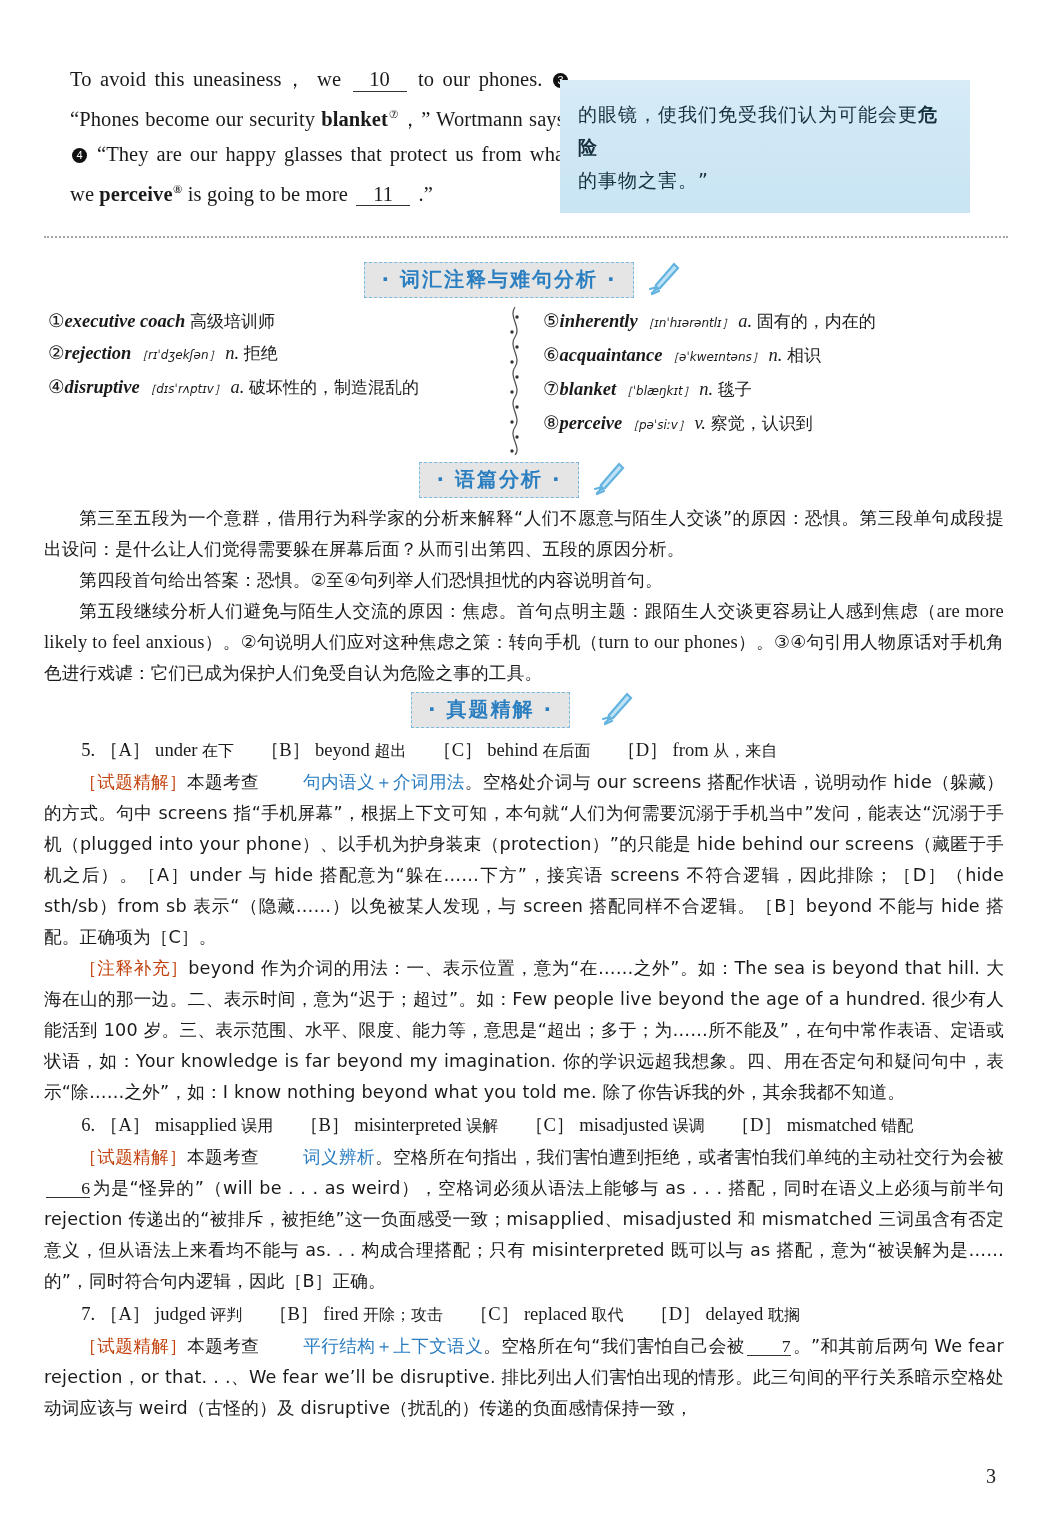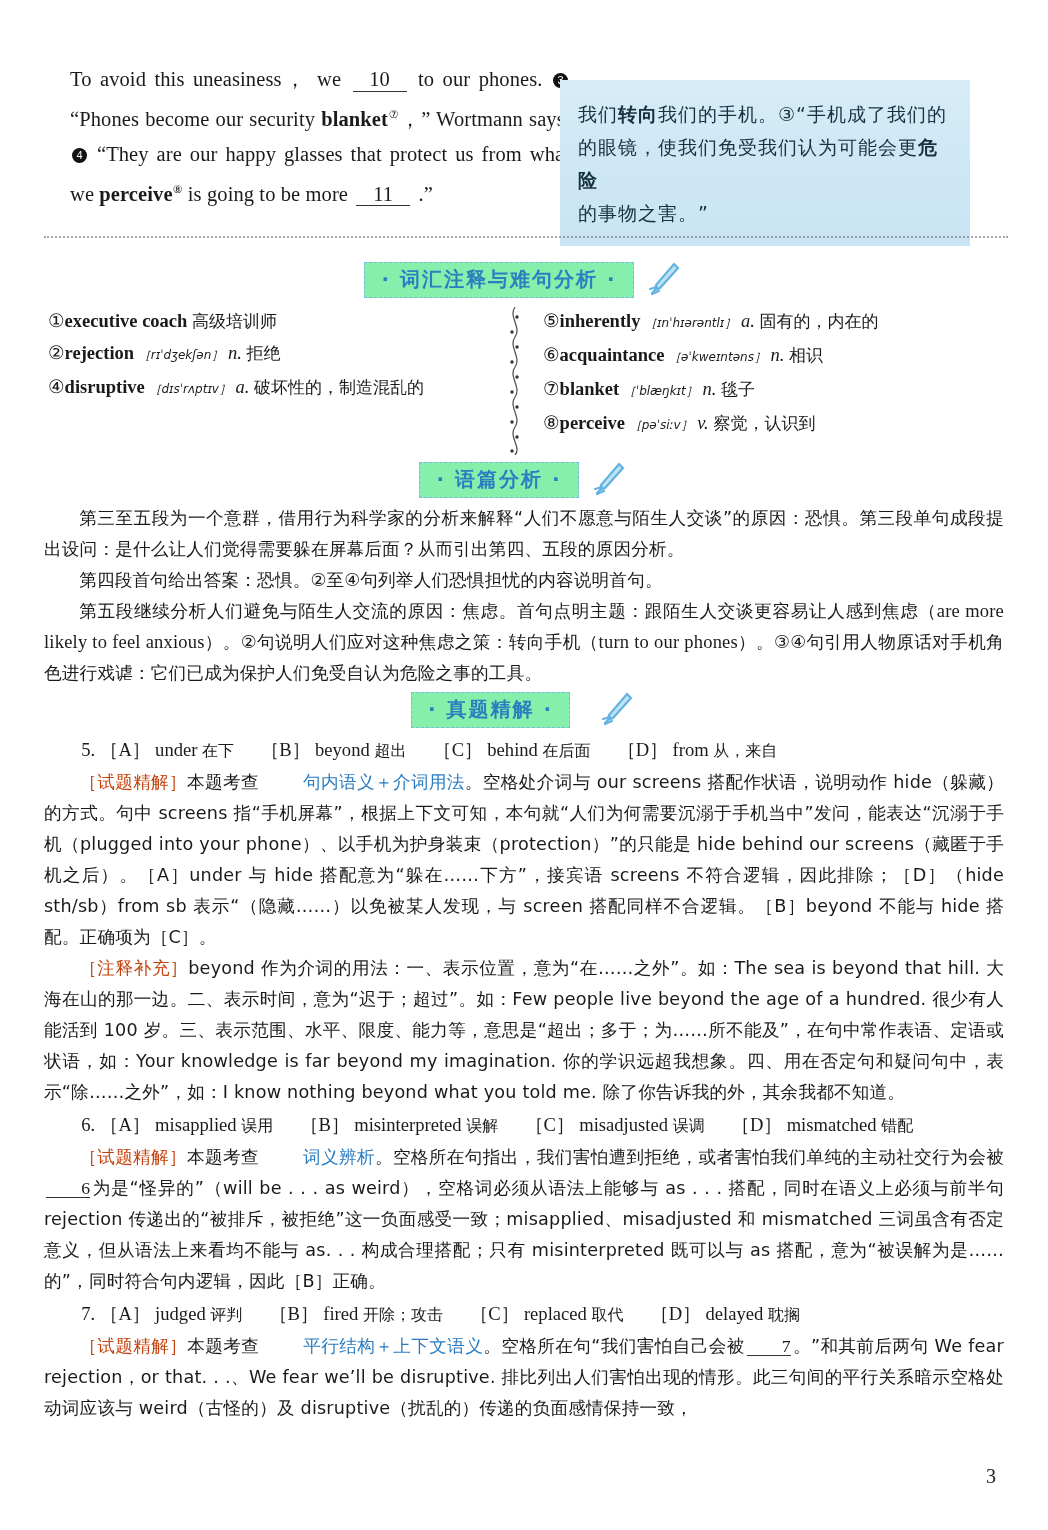--- a/index.html
+++ b/index.html
@@ -109,40 +109,40 @@
     align-items: center;
   }
   .sec-head .box {
     border: 1.6px dashed #7ab9dd;
     padding: 3px 16px 4px 16px;
     color: #2b7fc0;
     font-family: "DejaVu Sans", sans-serif;
     font-weight: bold;
     font-size: 20px;
     letter-spacing: 2px;
-    background: #86efac;
+    background: #e5e5e5;
   }
   .pen-icon { margin-left: 10px; display:inline-block; }
 
   
   .vocab {
     position: absolute;
     left: 0; right: 0;
     top: 305px;
     display: flex;
   }
   .vocab-col {
     font-size: 18.5px;
     line-height: 32px;
     font-family: "Liberation Serif", serif;
   }
   .vocab-left { width: 455px; margin-left: 48px; }
   .vocab-right { width: 430px; margin-left: 40px; }
   .vocab-item { white-space: normal; }
-  .v-word { font-weight: bold; }
+  .v-word { font-weight: bold; font-style: italic; }
   .v-ipa { font-family: "DejaVu Sans", sans-serif; font-size: 12px; font-style: italic; }
   .v-pos { font-style: italic; }
   .v-cn { font-family: "DejaVu Sans", sans-serif; font-size: 17px; }
   .v-tag { font-weight: bold; font-family: "DejaVu Sans", sans-serif; font-size:16px;}
 
   .squiggle {
     position: absolute;
     left: 505px;
     top: 305px;
     width: 20px;
@@ -228,21 +228,20 @@
         <span class="circ-num">4</span>
         <span>“They are our happy glasses that protect us from what we</span>
         <span class="bold-w">perceive</span><span class="sup-mark">⑧</span>
         <span>is going to be more</span>
         <span class="blank-num">11</span>
         <span>.”</span>
       </p>
     </div>
 
     <div class="trans-box">
-      <div class="t-line"><span>我们<b class="t-b">转向</b>我们的手机。③“手机成了我们的</span></div>
       <div class="t-line"><span>的眼镜，使我们免受我们认为可能会更<b class="t-b">危险</b></span></div>
       <div class="t-line"><span>的事物之害。”</span></div>
     </div>
   </div>
 
   <div class="dotted-divider"></div>
 
   <div class="sec-head" style="top:258px;">
     <span class="box">· 词汇注释与难句分析 ·</span>
     <span class="pen-icon">

